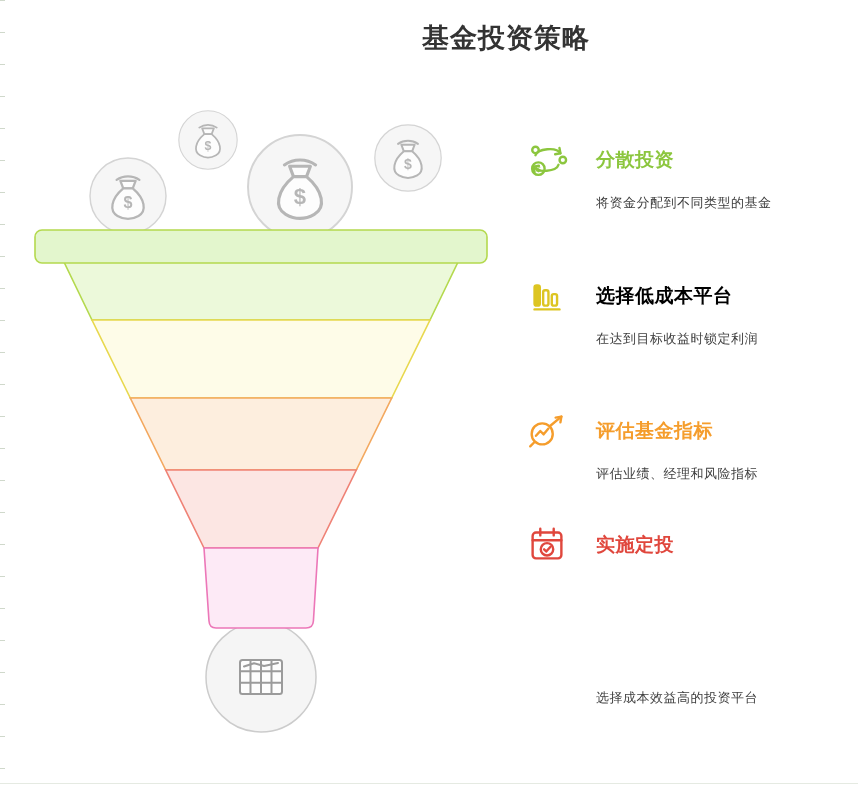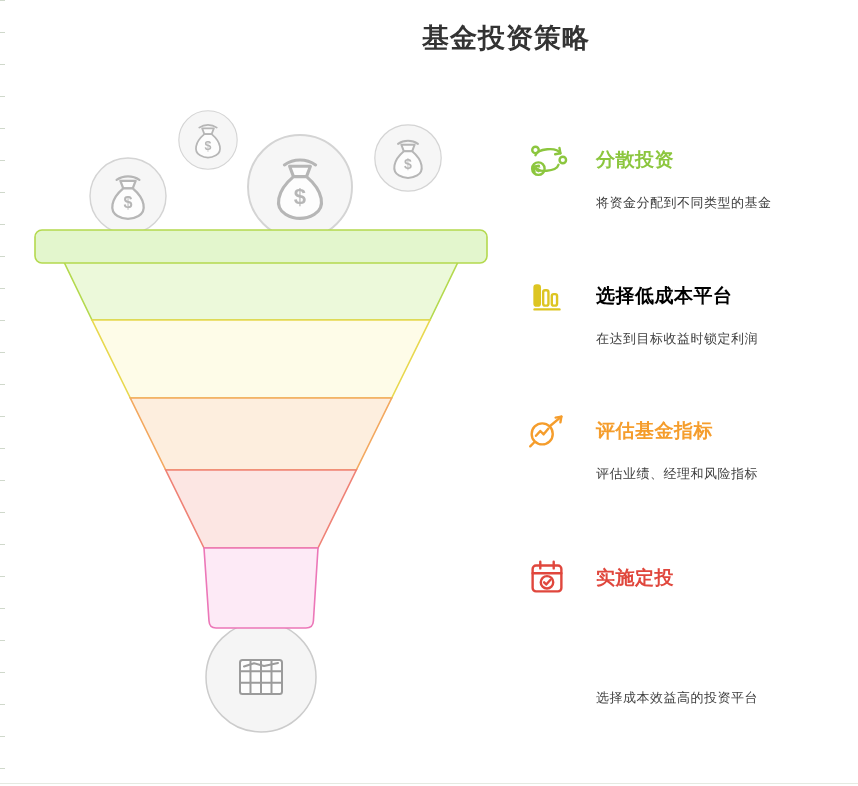--- a/index.html
+++ b/index.html
@@ -128,21 +128,21 @@
             <path d="M 39 9 l -6 1 M 39 9 l -1 6"></path>
             <path d="M 11 35.5 L 6.5 40"></path>
           </g>
         </svg>
       </div>
       <div class="item-title" style="color: rgb(245, 157, 44);">评估基金指标</div>
     </div>
     <div class="item-desc">评估业绩、经理和风险指标</div>
   </div>
 
-  <div class="item" style="top:555px">
+  <div class="item" style="top:522px">
     <div class="item-head">
       <div class="item-icon" style="color: rgb(224, 71, 61);">
         <svg viewBox="0 0 48 48">
           <g class="icon-stroke">
             <rect x="9" y="11" width="30" height="27" rx="3.5"></rect>
             <path d="M 17 7 v 7 M 31 7 v 7 M 9 19 H 39"></path>
             <circle cx="24" cy="28.5" r="6.5"></circle>
             <path d="M 21 28.5 l 2.2 2.3 l 4.2 -4.8"></path>
           </g>
         </svg>

